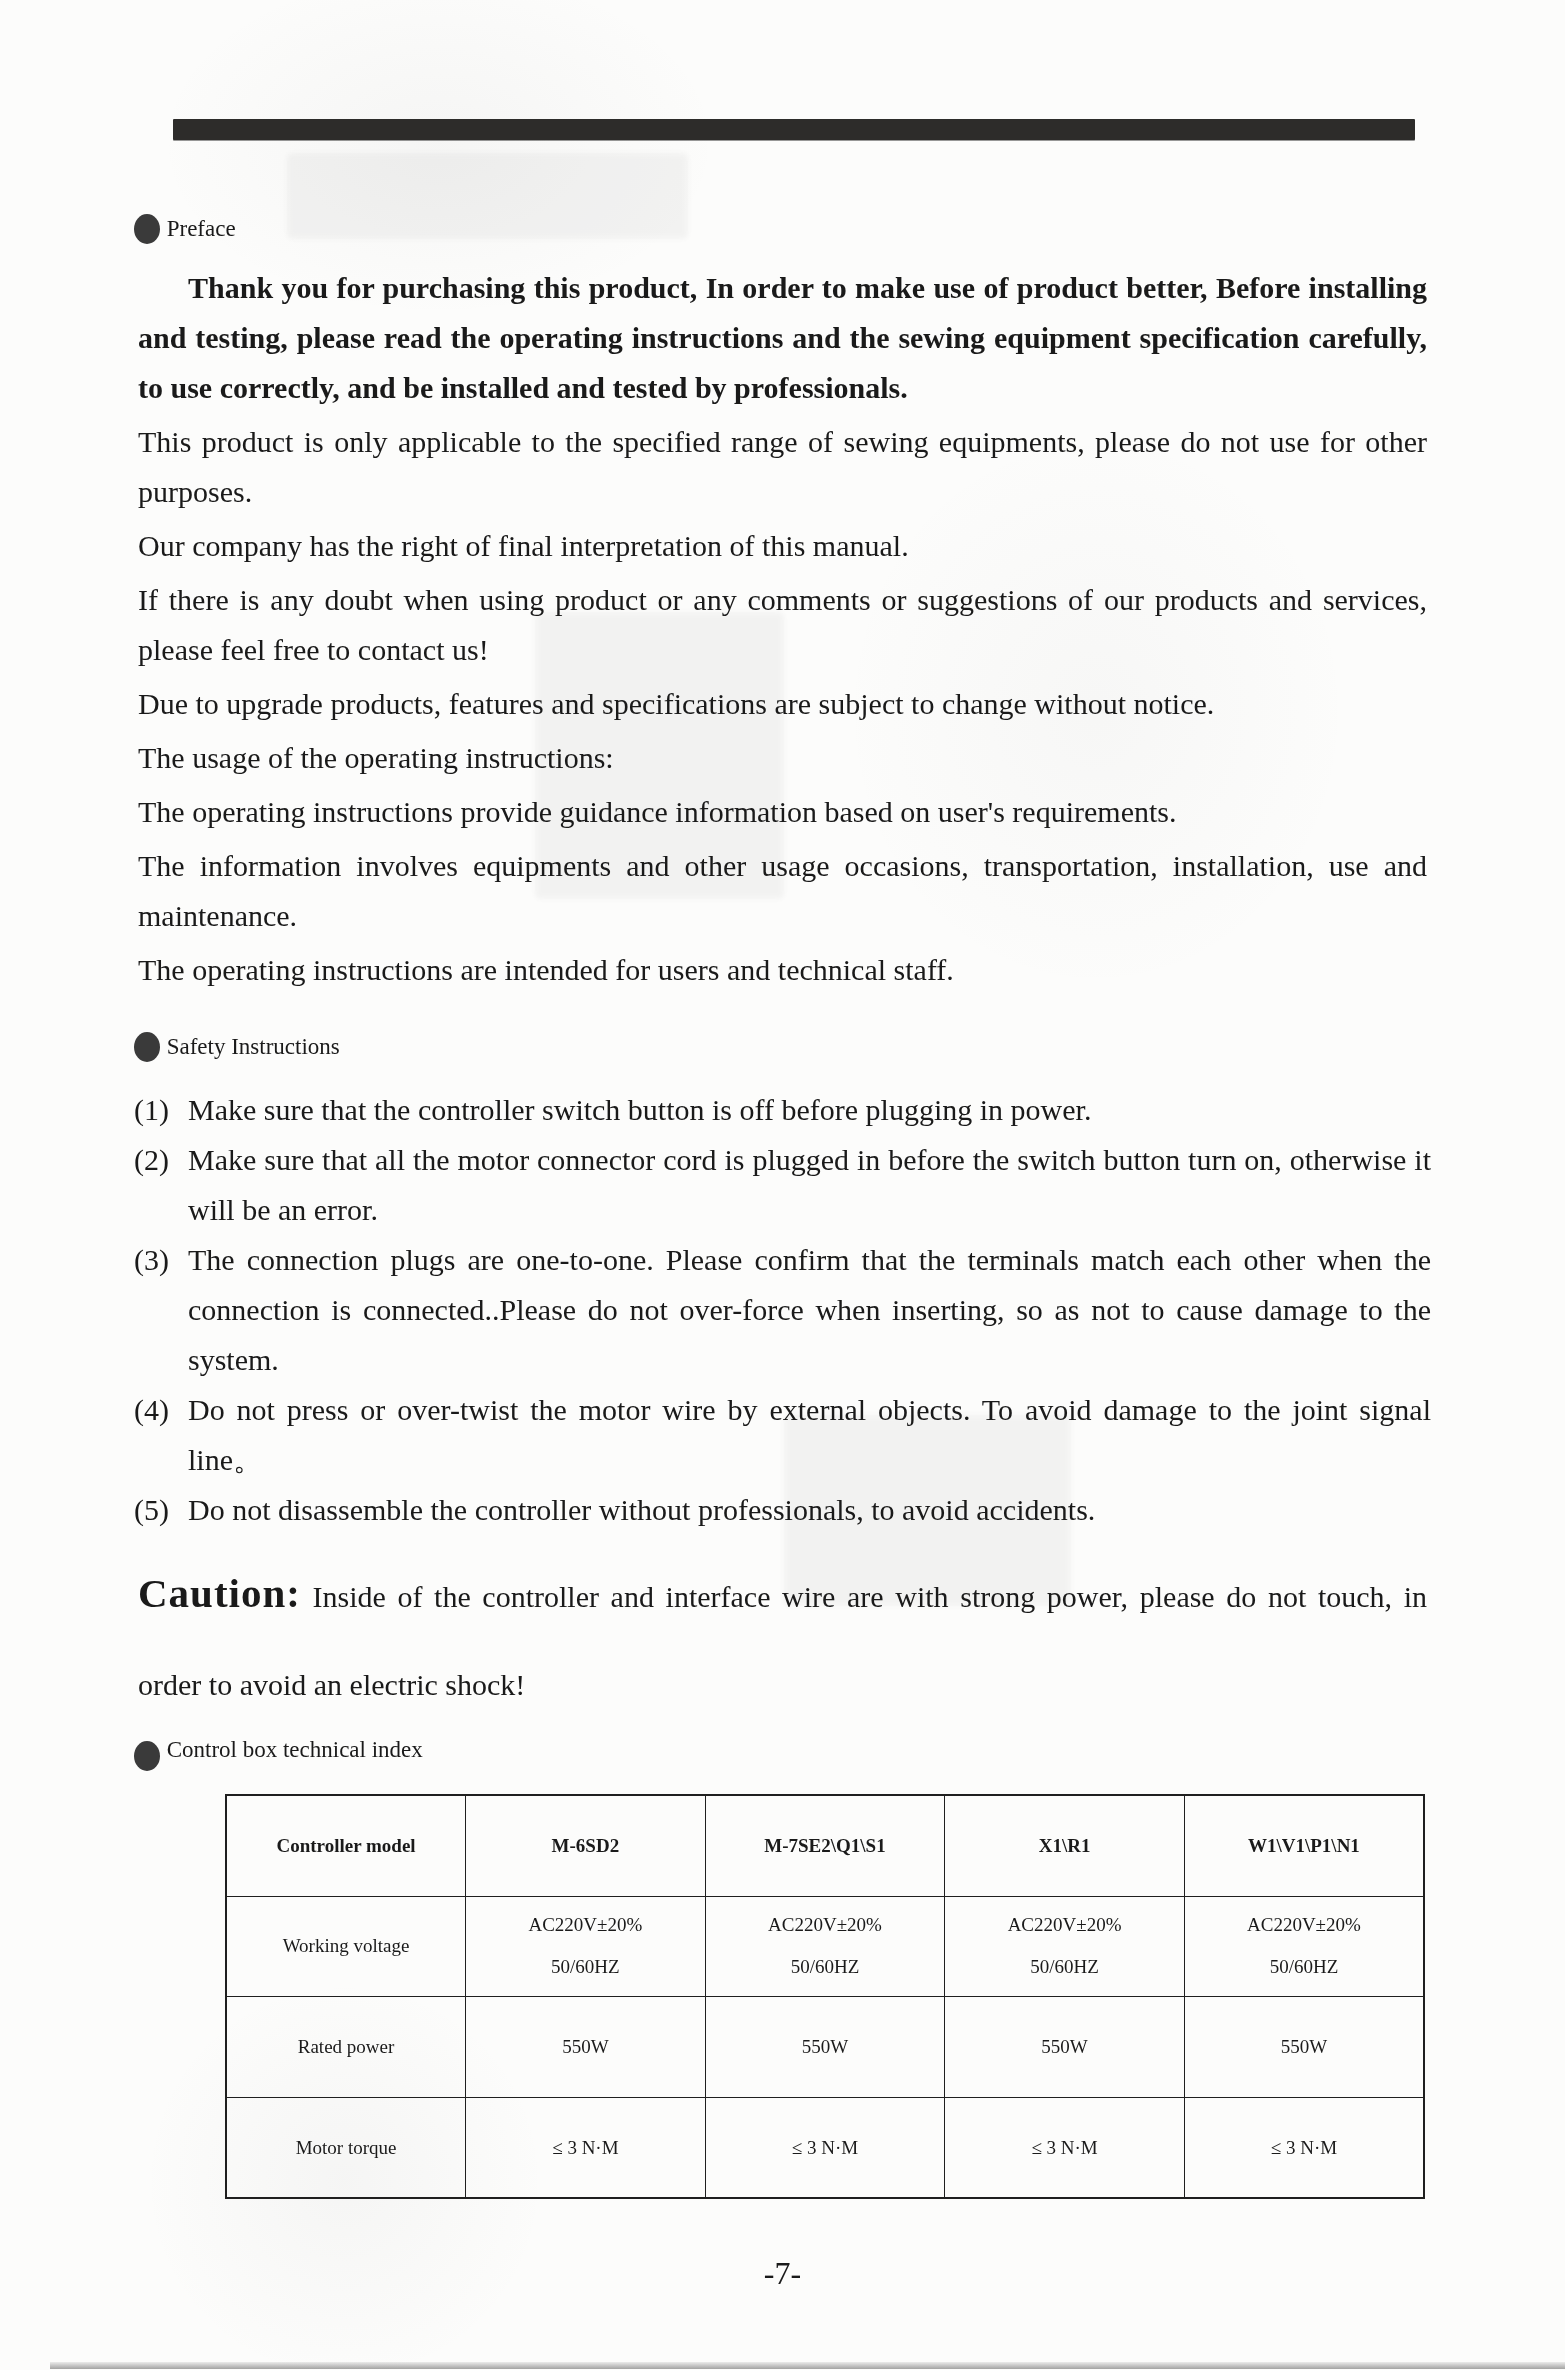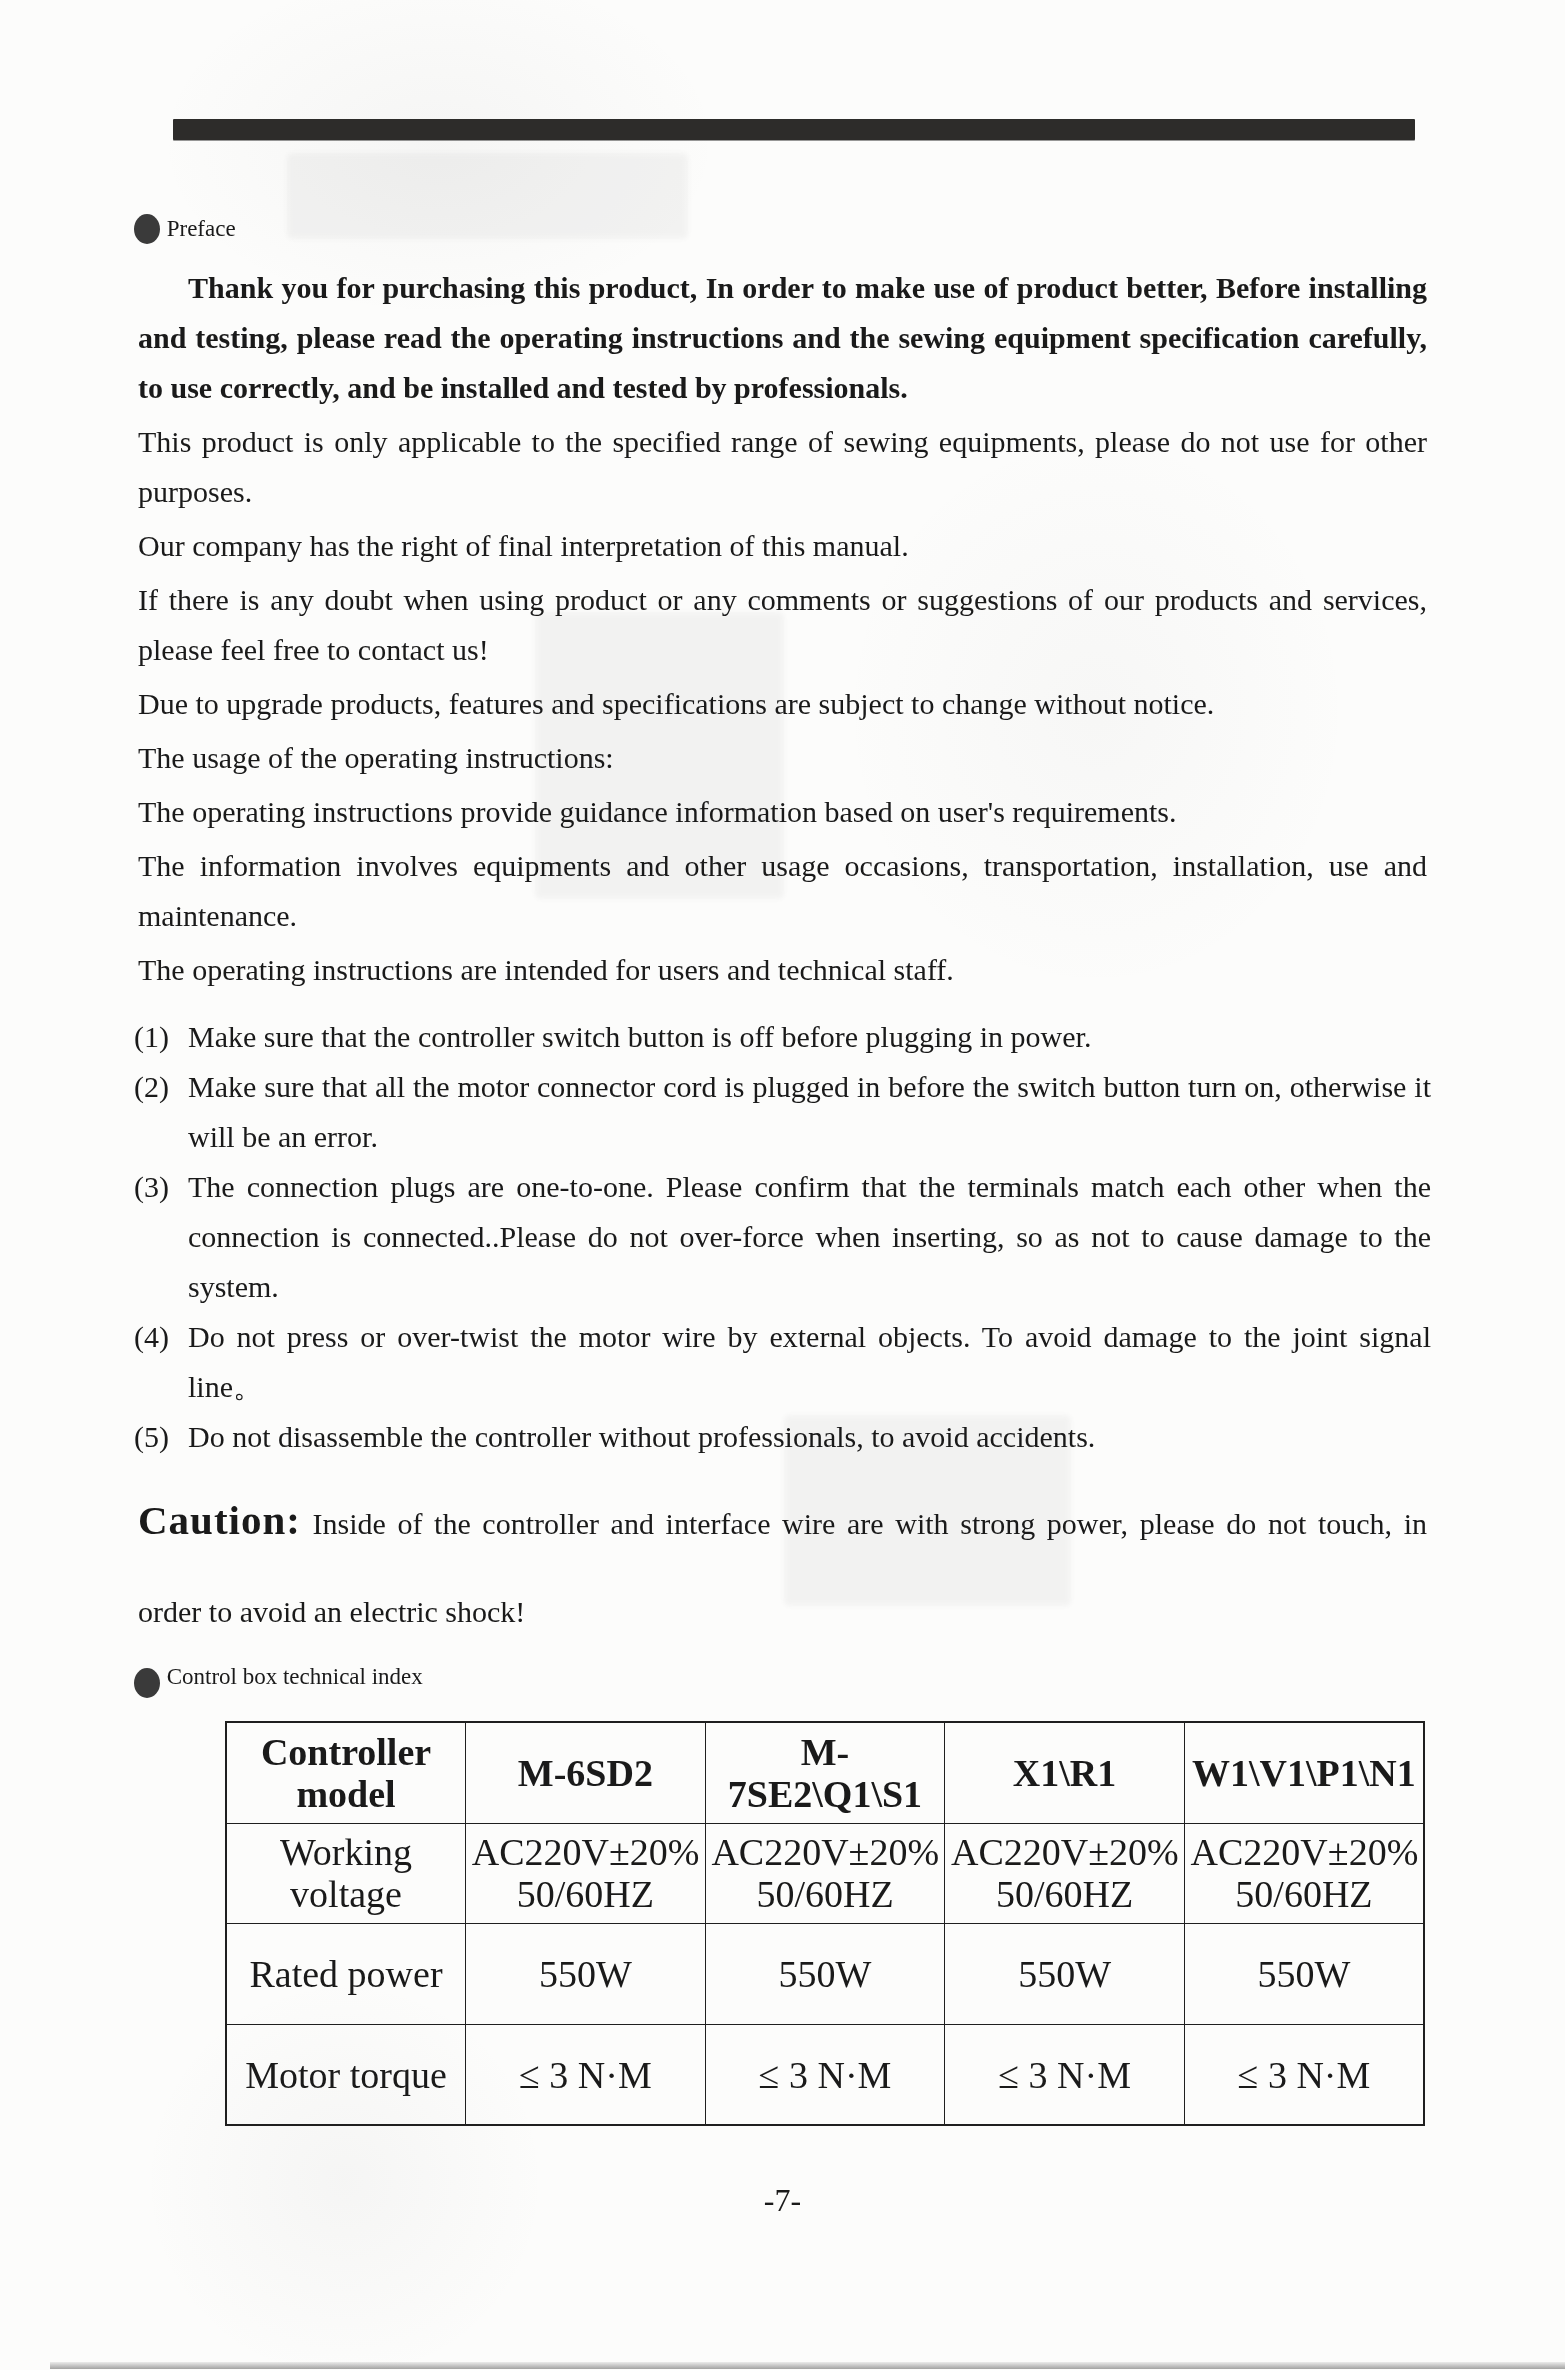--- a/index.html
+++ b/index.html
@@ -55,21 +55,21 @@
   .caution .big{font-size:41px;font-weight:bold;letter-spacing:1px;}
   table{
     border-collapse:collapse;
     margin:23px 0 0 91px;
     width:1200px;
     table-layout:fixed;
   }
   th,td{
     border:1.9px solid #1f1f1f;
     text-align:center;vertical-align:middle;
-    font-size:38px;line-height:42px;
+    font-size:19px;line-height:42px;
     padding:3.8px 5.7px;
     background:transparent;
   }
   table{border:2.9px solid #1f1f1f;}
   th{font-weight:bold;}
   tr.h-row th{height:92px;}
   tr.d-row td{height:92px;}
   .pre{white-space:pre-line;}
   .pageno{
     margin-top:55px;text-align:center;font-size:32px;line-height:38px;
@@ -97,20 +97,24 @@
 
     <p>This product is only applicable to the specified range of sewing equipments, please do not use for other purposes.</p>
     <p>Our company has the right of final interpretation of this manual.</p>
     <p>If there is any doubt when using product or any comments or suggestions of our products and services, please feel free to contact us!</p>
     <p>Due to upgrade products, features and specifications are subject to change without notice.</p>
     <p>The usage of the operating instructions:</p>
     <p>The operating instructions provide guidance information based on user's requirements.</p>
     <p>The information involves equipments and other usage occasions, transportation, installation, use and maintenance.</p>
     <p>The operating instructions are intended for users and technical staff.</p>
 
+    <h2 class="sec h-safety">
+      <span class="bullet"></span>
+      <span>Safety Instructions</span>
+    </h2>
 
     <div class="list">
       <div class="li">
         <span class="num">(1)</span>
         <span class="li-text">Make sure that the controller switch button is off before plugging in power.</span>
       </div>
       <div class="li">
         <span class="num">(2)</span>
         <span class="li-text">Make sure that all the motor connector cord is plugged in before the switch button turn on, otherwise it will be an error.</span>
       </div>

